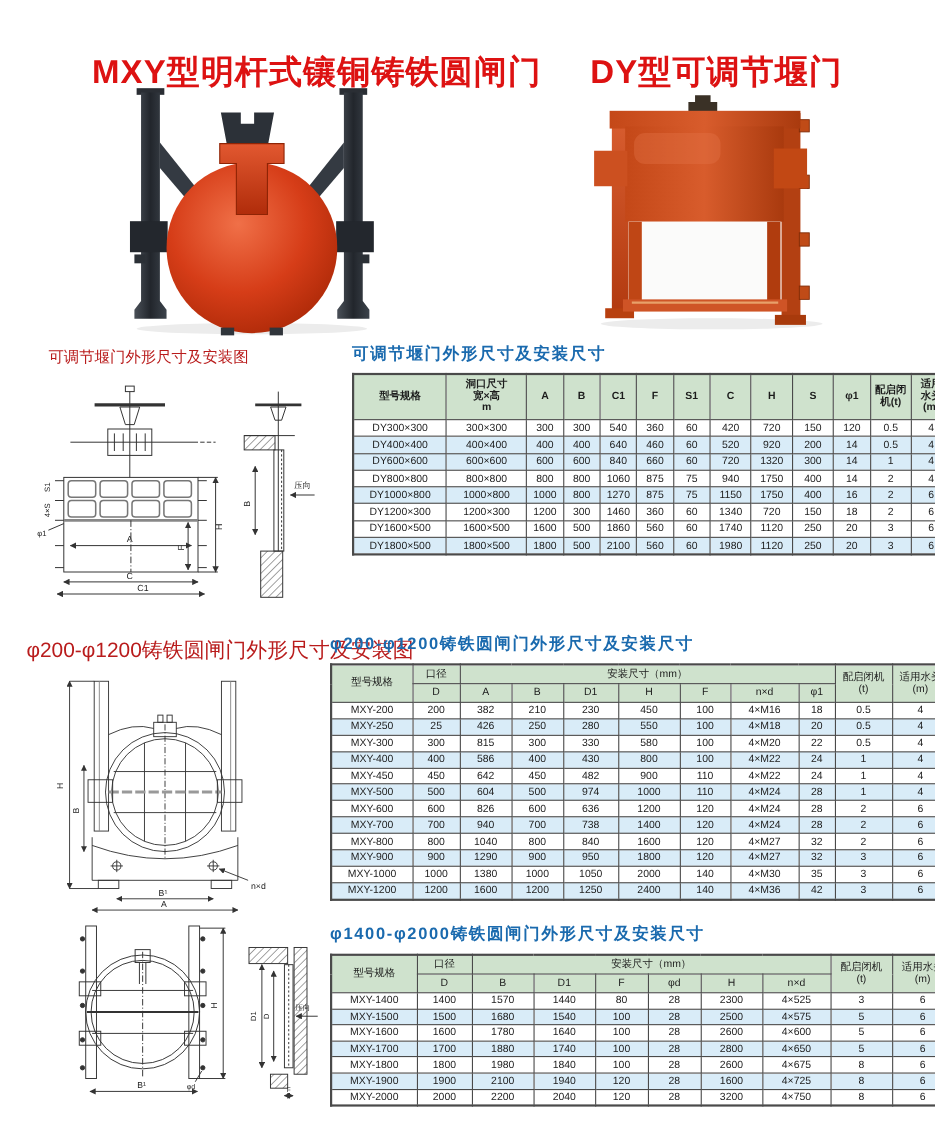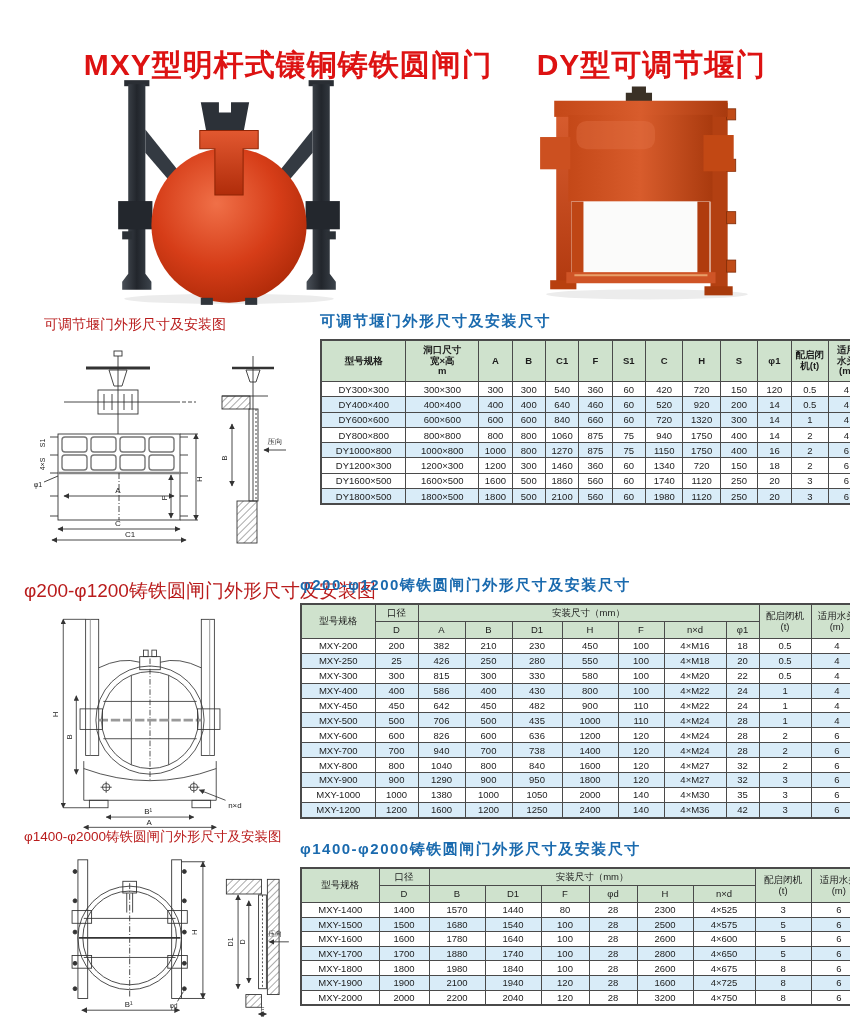--- a/index.html
+++ b/index.html
@@ -537,23 +537,23 @@
             <td>900</td>
             <td>110</td>
             <td>4×M22</td>
             <td>24</td>
             <td>1</td>
             <td>4</td>
           </tr>
           <tr class="alt">
             <td>MXY-500</td>
             <td>500</td>
-            <td>706</td>
+            <td>604</td>
             <td>500</td>
-            <td>435</td>
+            <td>974</td>
             <td>1000</td>
             <td>110</td>
             <td>4×M24</td>
             <td>28</td>
             <td>1</td>
             <td>4</td>
           </tr>
           <tr>
             <td>MXY-600</td>
             <td>600</td>
@@ -630,21 +630,20 @@
             <td>4×M36</td>
             <td>42</td>
             <td>3</td>
             <td>6</td>
           </tr>
         </tbody>
       </table>
   </div>
 
   <div class="sec-left" style="left:24px; top:828px; width:272px;">
-    <div class="black-title" style="font-size:13.5px;">φ1400-φ2000铸铁圆闸门外形尺寸及安装图</div>
     <div class="drawing" style="margin-top:6px;">
       <svg width="268" height="166" viewBox="0 0 272 170">
         <g stroke="#333" fill="none" stroke-width="0.9">
           <rect x="54" y="8" width="10" height="142"></rect>
           <rect x="150" y="8" width="10" height="142"></rect>
           <g fill="#333">
             <circle cx="51" cy="20" r="2"></circle>
               <circle cx="51" cy="50" r="2"></circle>
               <circle cx="51" cy="82" r="2"></circle>
               <circle cx="51" cy="114" r="2"></circle>

